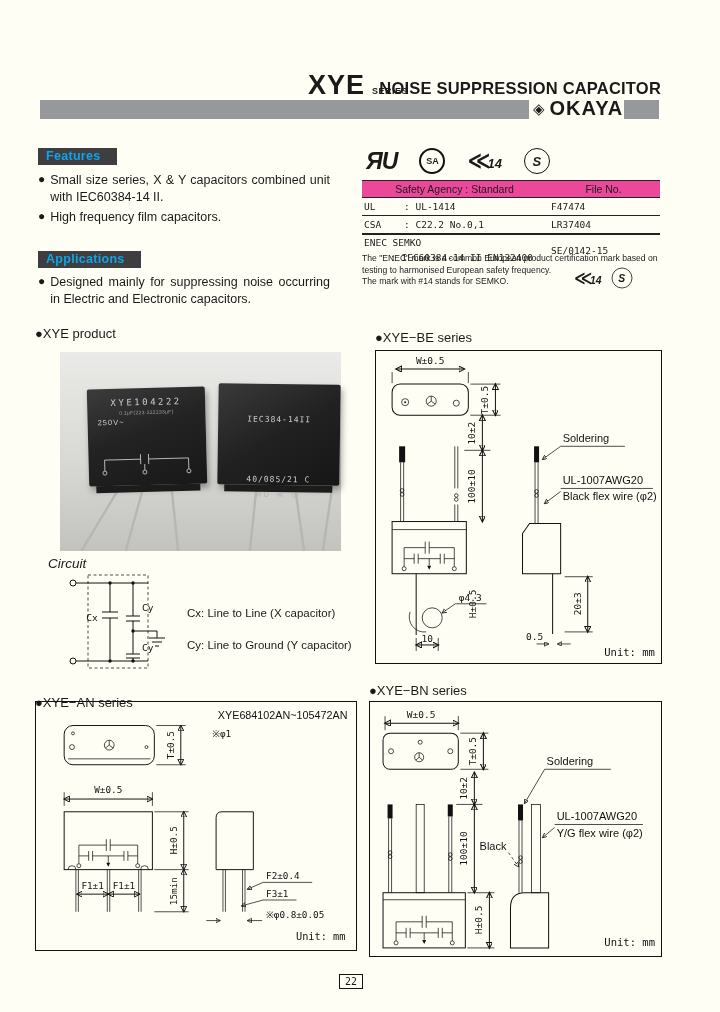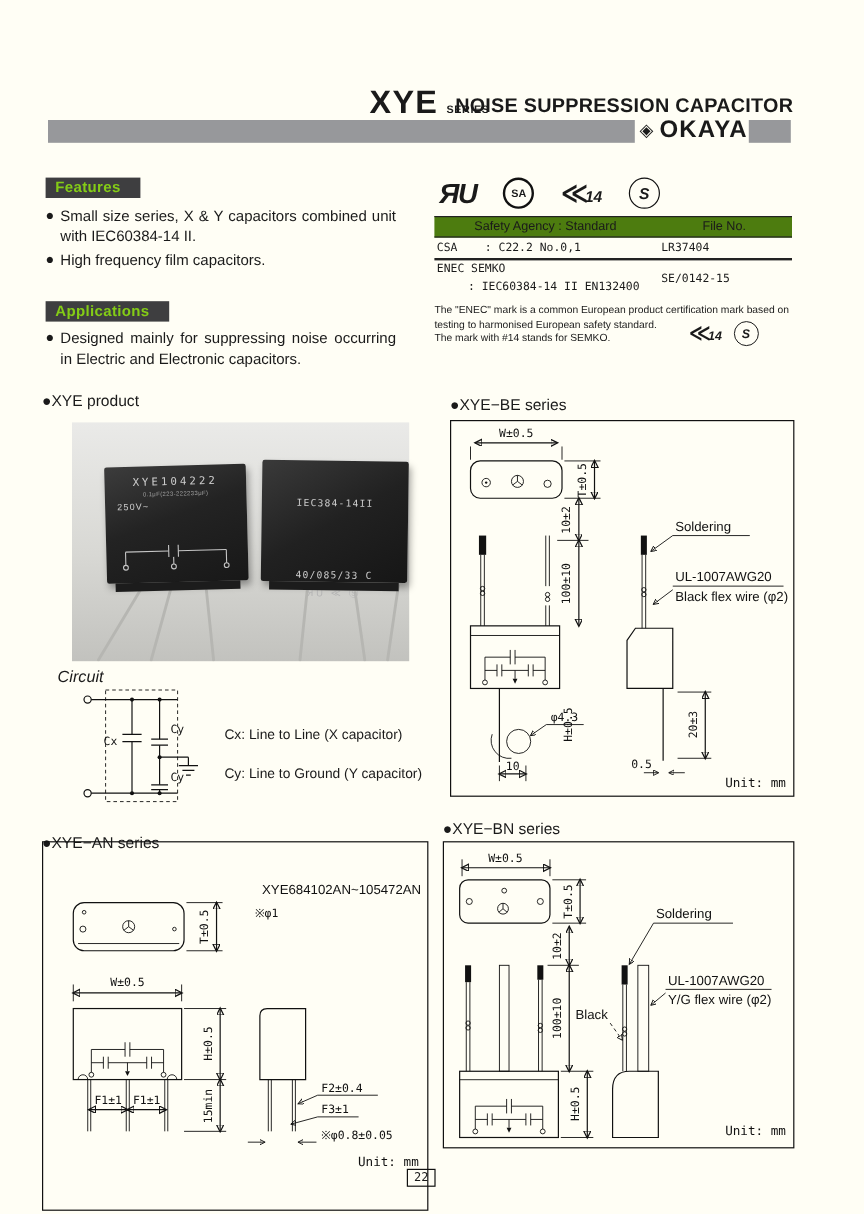--- a/index.html
+++ b/index.html
@@ -11,21 +11,21 @@
   .xye{font-size:27px;font-weight:bold;letter-spacing:1px;}
   .ser{font-size:9px;font-weight:bold;margin-left:7px;letter-spacing:0.5px;}
   .hdr-title{position:absolute;top:79px;right:59px;font-size:16.5px;font-weight:bold;letter-spacing:0.2px;white-space:nowrap;}
   .bar1{position:absolute;left:40px;top:100px;width:489px;height:19px;background:#97989b;}
   .bar2{position:absolute;left:624px;top:100px;width:35px;height:19px;background:#97989b;}
   .okaya{position:absolute;left:533px;top:97px;display:flex;align-items:center;gap:4px;
          font-size:20px;font-weight:bold;letter-spacing:1px;}
   .okaya-icon{font-size:15px;line-height:1;}
 
   
-  .badge{position:absolute;background:#3e3e40;color:#84cc16;font-size:12.5px;font-weight:bold;
+  .badge{position:absolute;background:#3e3e40;color:#0ea5e9;font-size:12.5px;font-weight:bold;
          padding:1px 16px 2px 8px;letter-spacing:0.3px;}
   .badge.bf{left:38px;top:148px;}
   .badge.ba{left:38px;top:251px;}
   .blist{position:absolute;left:38px;width:292px;font-size:12.5px;line-height:1.32;text-align:justify;}
   .blist.f{top:172px;}
   .blist.a{top:274px;}
   .bullet-item{display:flex;gap:5px;margin-bottom:4px;}
   .bullet{flex:0 0 auto;font-size:12px;}
 
   
@@ -37,21 +37,21 @@
                display:flex;align-items:center;justify-content:center;font-weight:bold;box-sizing:border-box;}
   .logo-circle.csa{font-size:9px;}
   .logo-circle.sk{border-width:1.5px;font-size:13px;font-style:italic;}
   .logo-enec{display:flex;align-items:baseline;line-height:1;}
   .chev{font-size:22px;font-weight:800;font-style:italic;letter-spacing:-3px;}
   .n14{font-size:13px;font-weight:800;font-style:italic;}
 
   
   .stable{position:absolute;left:362px;top:180px;width:298px;}
   .st-head{display:grid;grid-template-columns:185px 1fr;height:16px;align-items:center;
-           border-top:1px solid #222;border-bottom:1px solid #222;background:#4d7c0f;
+           border-top:1px solid #222;border-bottom:1px solid #222;background:#ec4899;
            font-size:10.5px;}
   .st-head .c1,.st-head .c2{text-align:center;}
   .st-row{display:grid;grid-template-columns:42px 143px 1fr;height:17px;align-items:center;
           border-bottom:1px solid #222;font-family:"DejaVu Sans Mono",monospace;font-size:9.5px;}
   .st-row .agency{padding-left:2px;}
   .st-row .file{padding-left:4px;}
   .st-row.r2{border-bottom:2px solid #222;}
   .st-row.tall{grid-template-columns:185px 1fr;grid-template-rows:14px 16px;height:32px;border-bottom:none;}
   .st-row.tall .agency{grid-column:1;grid-row:1;padding-left:2px;}
   .st-row.tall .std{grid-column:1;grid-row:2;padding-left:28px;}
@@ -89,21 +89,21 @@
   
   .circuit-head{position:absolute;left:48px;top:556px;font-size:13.5px;font-style:italic;}
   .ckt{position:absolute;left:52px;top:574px;}
   .legend{position:absolute;left:187px;font-size:11.5px;white-space:nowrap;}
   .legend.l1{top:607px;}
   .legend.l2{top:639px;}
 
   
   .dbox{position:absolute;border:1.5px solid #111;box-sizing:border-box;}
   .box-be{left:375px;top:350px;width:287px;height:314px;}
-  .box-an{left:35px;top:701px;width:322px;height:308px;}
+  .box-an{left:35px;top:701px;width:322px;height:250px;}
   .box-bn{left:369px;top:701px;width:293px;height:256px;}
   .dwg{display:block;}
   .dwg line,.dwg path,.dwg rect,.dwg circle,.dwg polyline{stroke:#111;fill:none;stroke-width:1;}
   .dwg .thin{stroke-width:0.75;}
   .dwg .fillb{fill:#111;stroke:none;}
   .dwg .dot{fill:#111;stroke:none;}
   .dwg text{fill:#111;font-family:"DejaVu Sans Mono",monospace;font-size:9.5px;stroke:none;}
   .dwg text.lbl{font-family:"Liberation Sans","DejaVu Sans",sans-serif;font-size:11px;}
   .dwg text.unit{font-size:10.5px;}
   .dwg .dsh{stroke-dasharray:3 2.5;}
@@ -157,35 +157,40 @@
       <span class="n14">14</span>
     </span>
     <span class="logo-circle sk">S</span>
   </div>
 
   <div class="stable">
     <div class="st-head">
       <span class="c1">Safety Agency : Standard</span>
       <span class="c2">File No.</span>
     </div>
+    <div class="st-row">
+      <span class="agency">UL</span>
+      <span class="std">: UL-1414</span>
+      <span class="file">F47474</span>
+    </div>
     <div class="st-row r2">
       <span class="agency">CSA</span>
       <span class="std">: C22.2  No.0,1</span>
       <span class="file">LR37404</span>
     </div>
     <div class="st-row tall">
       <span class="agency">ENEC SEMKO</span>
       <span class="std">: IEC60384-14 II  EN132400</span>
       <span class="file">SE/0142-15</span>
     </div>
   </div>
 
   <div class="enec-note">
     <div class="nline">The "ENEC" mark is a common European product certification mark based on</div>
-    <div class="nline">testing to harmonised European safety standard.</div>
+    <div class="nline">testing to harmonised European safety frequency.</div>
     <div class="nline">The mark with #14 stands for SEMKO.</div>
   </div>
   <div class="certrow small">
     <span class="logo-enec">
       <span class="chev">≪</span>
       <span class="n14">14</span>
     </span>
     <span class="logo-circle sk">S</span>
   </div>
 
@@ -219,21 +224,21 @@
             <line x1="48" y1="13" x2="48" y2="19"></line>
             <line x1="92" y1="8" x2="92" y2="19"></line>
           <circle cx="8" cy="21" r="2"></circle>
             <circle cx="48" cy="21" r="2"></circle>
             <circle cx="92" cy="21" r="2"></circle>
         </g>
       </svg>
     </div>
     <div class="cap capR">
       <div class="cr1">IEC384-14II</div>
-      <div class="cr2">40/085/33 C</div>
+      <div class="cr2">40/085/21 C</div>
       <div class="cr3">ЯU ≪ Ⓢ</div>
     </div>
   </div>
 
   <div class="circuit-head">Circuit</div>
   <svg class="ckt dwg" width="150" height="100" viewBox="0 0 150 100">
     <g>
       <circle cx="21" cy="9" r="3"></circle>
         <circle cx="21" cy="87" r="3"></circle>
       <line x1="24" y1="9" x2="96" y2="9"></line>

